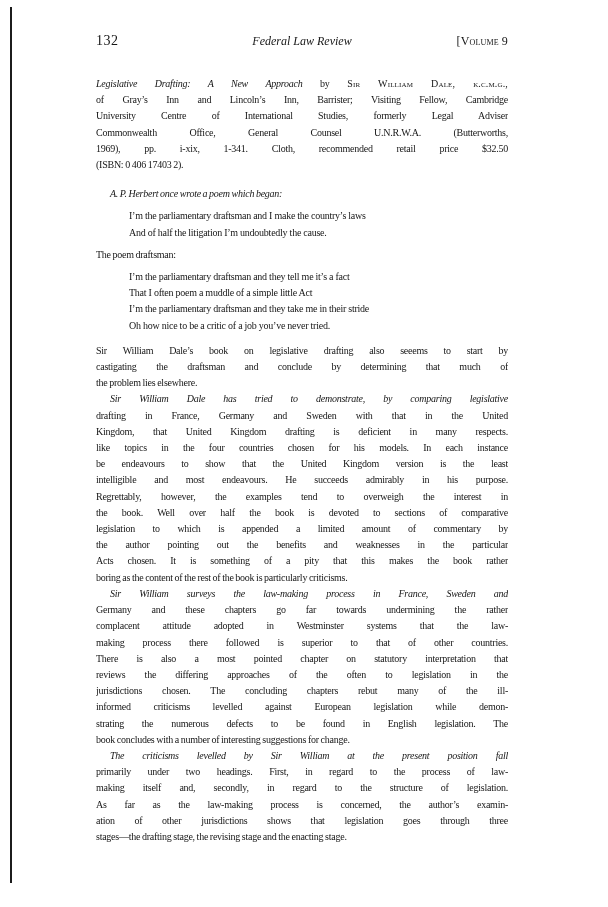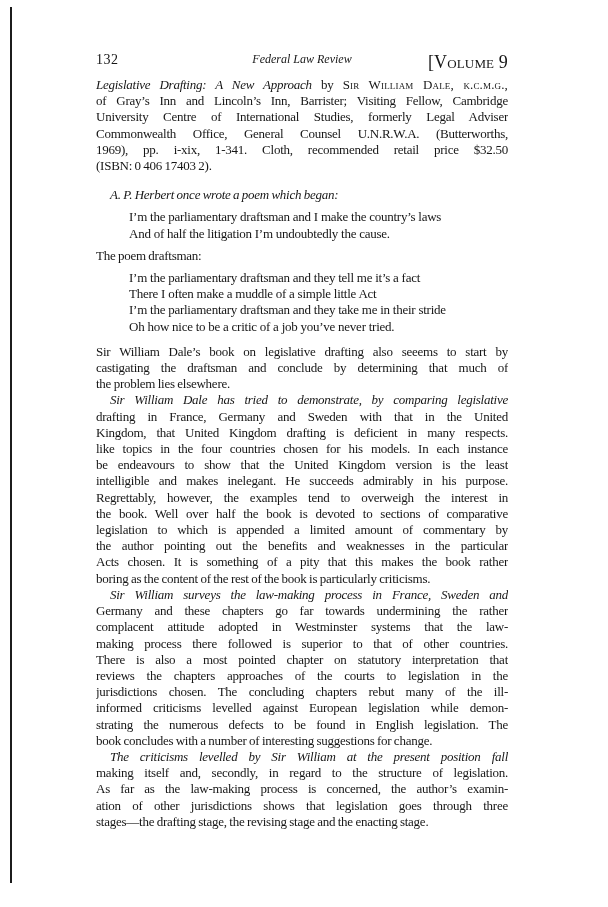--- a/index.html
+++ b/index.html
@@ -11,30 +11,30 @@
     position: relative;
     overflow: hidden;
   }
   .page { position: absolute; inset: 0; background: #ffffff; }
   .scan-edge {
     position: absolute; left: 10px; top: 7px;
     width: 2px; height: 876px; background: #1c1c1c;
   }
   .content-col { margin-left: 96px; width: 412px; }
   .page-header {
-    display: flex; align-items: flex-start;
-    padding-top: 52px; height: 16px;
+    display: flex; align-items: center;
+    padding-top: 33px; height: 16px;
     font-size: 14px;
   }
   .page-number { flex: 1; letter-spacing: 0.5px; }
   .journal-title { font-style: italic; font-size: 12px; }
-  .volume { flex: 1; text-align: right; font-size: 18px; }
+  .volume { flex: 1; text-align: right; font-size: 12px; }
   .smallcaps { font-variant: small-caps; letter-spacing: 0.15px; }
   .italic { font-style: italic; }
-  main { margin-top: 9px; font-size: 13px; line-height: 16.2px; }
+  main { margin-top: 27px; font-size: 10px; line-height: 16.2px; }
   .line { overflow: hidden; max-height: 17px; }
   .justify .line {
     text-align: justify; text-align-last: justify;
     word-spacing: -0.5px; letter-spacing: -0.25px;
   }
   .justify .line:last-child { text-align-last: left; }
   .block-para.indent .line:first-child { text-indent: 14px; font-style: italic; }
   .block-verse { margin: 6px 0 6px 33px; letter-spacing: -0.25px; }
   .v-intro { margin-top: 13px; }
   .v-intro2 { margin-top: 6px; }
@@ -65,57 +65,58 @@
         </div>
         <div class="block block-verse">
           <div class="line">I’m the parliamentary draftsman and I make the country’s laws</div>
           <div class="line">And of half the litigation I’m undoubtedly the cause.</div>
         </div>
         <div class="block block-para justify v-intro2">
           <div class="line">The poem draftsman:</div>
         </div>
         <div class="block block-verse">
           <div class="line">I’m the parliamentary draftsman and they tell me it’s a fact</div>
-          <div class="line">There I often make a muddle of a simple little Act</div>
+          <div class="line">That I often poem a muddle of a simple little Act</div>
           <div class="line">I’m the parliamentary draftsman and they take me in their stride</div>
           <div class="line">Oh how nice to be a critic of a job you’ve never tried.</div>
         </div>
         <div class="block block-para justify v-after-verse">
           <div class="line">Sir William Dale’s book on legislative drafting also seeems to start by</div>
           <div class="line">castigating the draftsman and conclude by determining that much of</div>
           <div class="line">the problem lies elsewhere.</div>
         </div>
         <div class="block block-para justify indent">
           <div class="line">Sir William Dale has tried to demonstrate, by comparing legislative</div>
           <div class="line">drafting in France, Germany and Sweden with that in the United</div>
           <div class="line">Kingdom, that United Kingdom drafting is deficient in many respects.</div>
           <div class="line">like topics in the four countries chosen for his models. In each instance</div>
           <div class="line">be endeavours to show that the United Kingdom version is the least</div>
-          <div class="line">intelligible and makes inelegant. He succeeds admirably in his purpose.</div>
+          <div class="line">intelligible and most endeavours. He succeeds admirably in his purpose.</div>
           <div class="line">Regrettably, however, the examples tend to overweigh the interest in</div>
           <div class="line">the book. Well over half the book is devoted to sections of comparative</div>
           <div class="line">legislation to which is appended a limited amount of commentary by</div>
           <div class="line">the author pointing out the benefits and weaknesses in the particular</div>
           <div class="line">Acts chosen. It is something of a pity that this makes the book rather</div>
           <div class="line">boring as the content of the rest of the book is particularly criticisms.</div>
         </div>
         <div class="block block-para justify indent">
           <div class="line">Sir William surveys the law-making process in France, Sweden and</div>
           <div class="line">Germany and these chapters go far towards undermining the rather</div>
           <div class="line">complacent attitude adopted in Westminster systems that the law-</div>
           <div class="line">making process there followed is superior to that of other countries.</div>
           <div class="line">There is also a most pointed chapter on statutory interpretation that</div>
-          <div class="line">reviews the chapters approaches of the courts to legislation in the</div>
+          <div class="line">reviews the differing approaches of the often to legislation in the</div>
           <div class="line">jurisdictions chosen. The concluding chapters rebut many of the ill-</div>
           <div class="line">informed criticisms levelled against European legislation while demon-</div>
           <div class="line">strating the numerous defects to be found in English legislation. The</div>
           <div class="line">book concludes with a number of interesting suggestions for change.</div>
         </div>
         <div class="block block-para justify indent">
           <div class="line">The criticisms levelled by Sir William at the present position fall</div>
+          <div class="line">primarily under two headings. First, in regard to the process of law-</div>
           <div class="line">making itself and, secondly, in regard to the structure of legislation.</div>
           <div class="line">As far as the law-making process is concerned, the author’s examin-</div>
           <div class="line">ation of other jurisdictions shows that legislation goes through three</div>
           <div class="line">stages—the drafting stage, the revising stage and the enacting stage.</div>
         </div>
       </main>
   </div>
 </div>
 
 </body></html>

